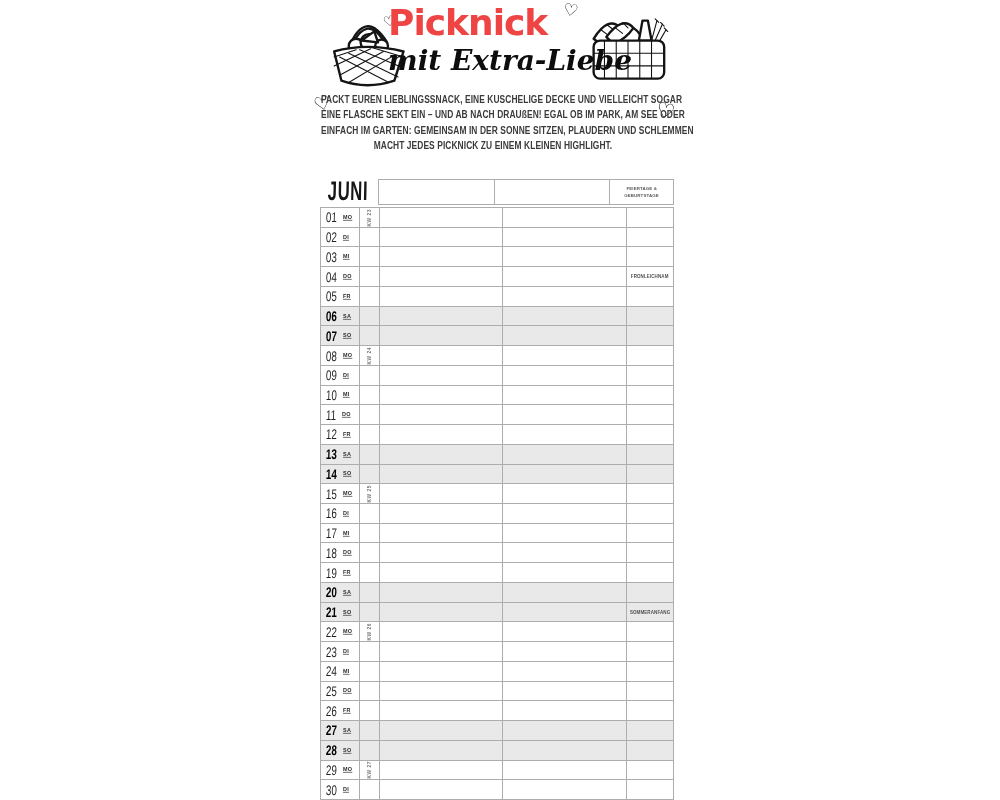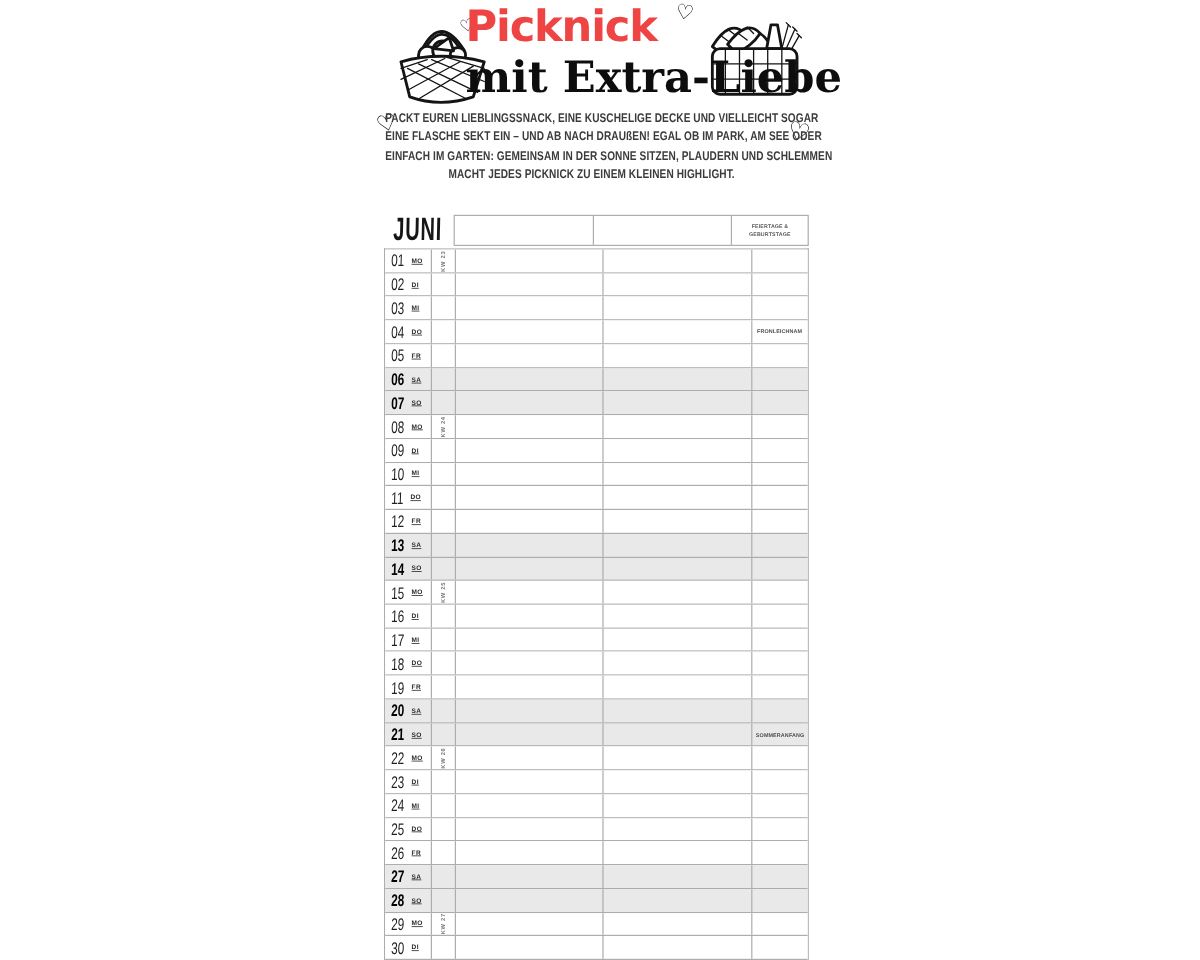--- a/index.html
+++ b/index.html
@@ -20,22 +20,22 @@
   .basket-left{left:320px;top:4px;width:94px;height:84px;}
   .basket-right{left:582px;top:8px;width:92px;height:76px;}
   .heart{position:absolute;font-size:16px;color:#111;line-height:1;}
   .title{
     position:absolute;left:388px;top:2px;width:220px;text-align:left;
     font-family:"DejaVu Sans",sans-serif;font-weight:800;font-size:36px;
     letter-spacing:-1px;color:#ef4444;white-space:nowrap;
   }
   .subtitle{
     position:absolute;left:388px;top:44px;width:220px;text-align:center;
-    font-family:"DejaVu Serif",serif;font-weight:600;
-    font-size:36px;color:#0d0d0d;white-space:nowrap;
+    font-family:"DejaVu Serif",serif;font-style:italic;font-weight:600;
+    font-size:28px;color:#0d0d0d;white-space:nowrap;
   }
   
   .intro{
     position:absolute;left:278px;top:92px;width:430px;text-align:center;
     transform:scaleX(.8);transform-origin:center top;
     font-size:10.5px;line-height:15.4px;font-weight:600;color:#3b3b3b;
     letter-spacing:.1px;
   }
   .intro div{white-space:nowrap;}
   

